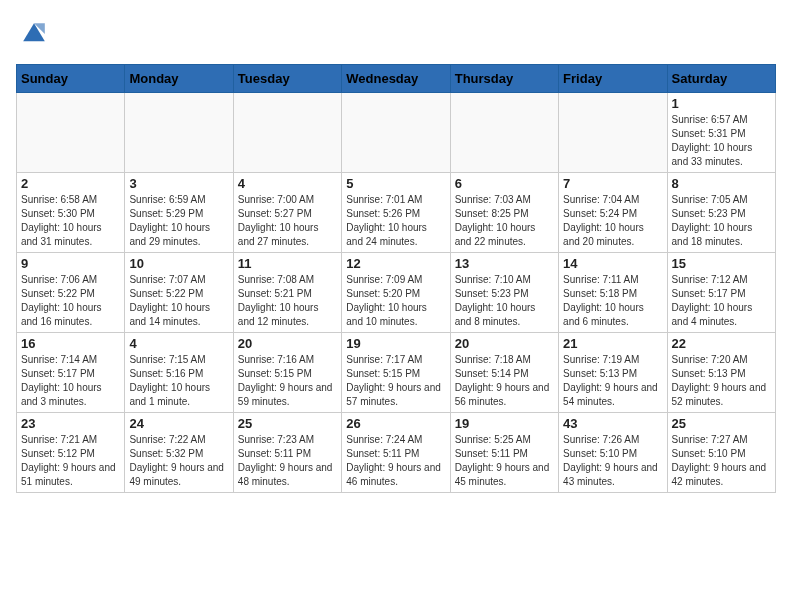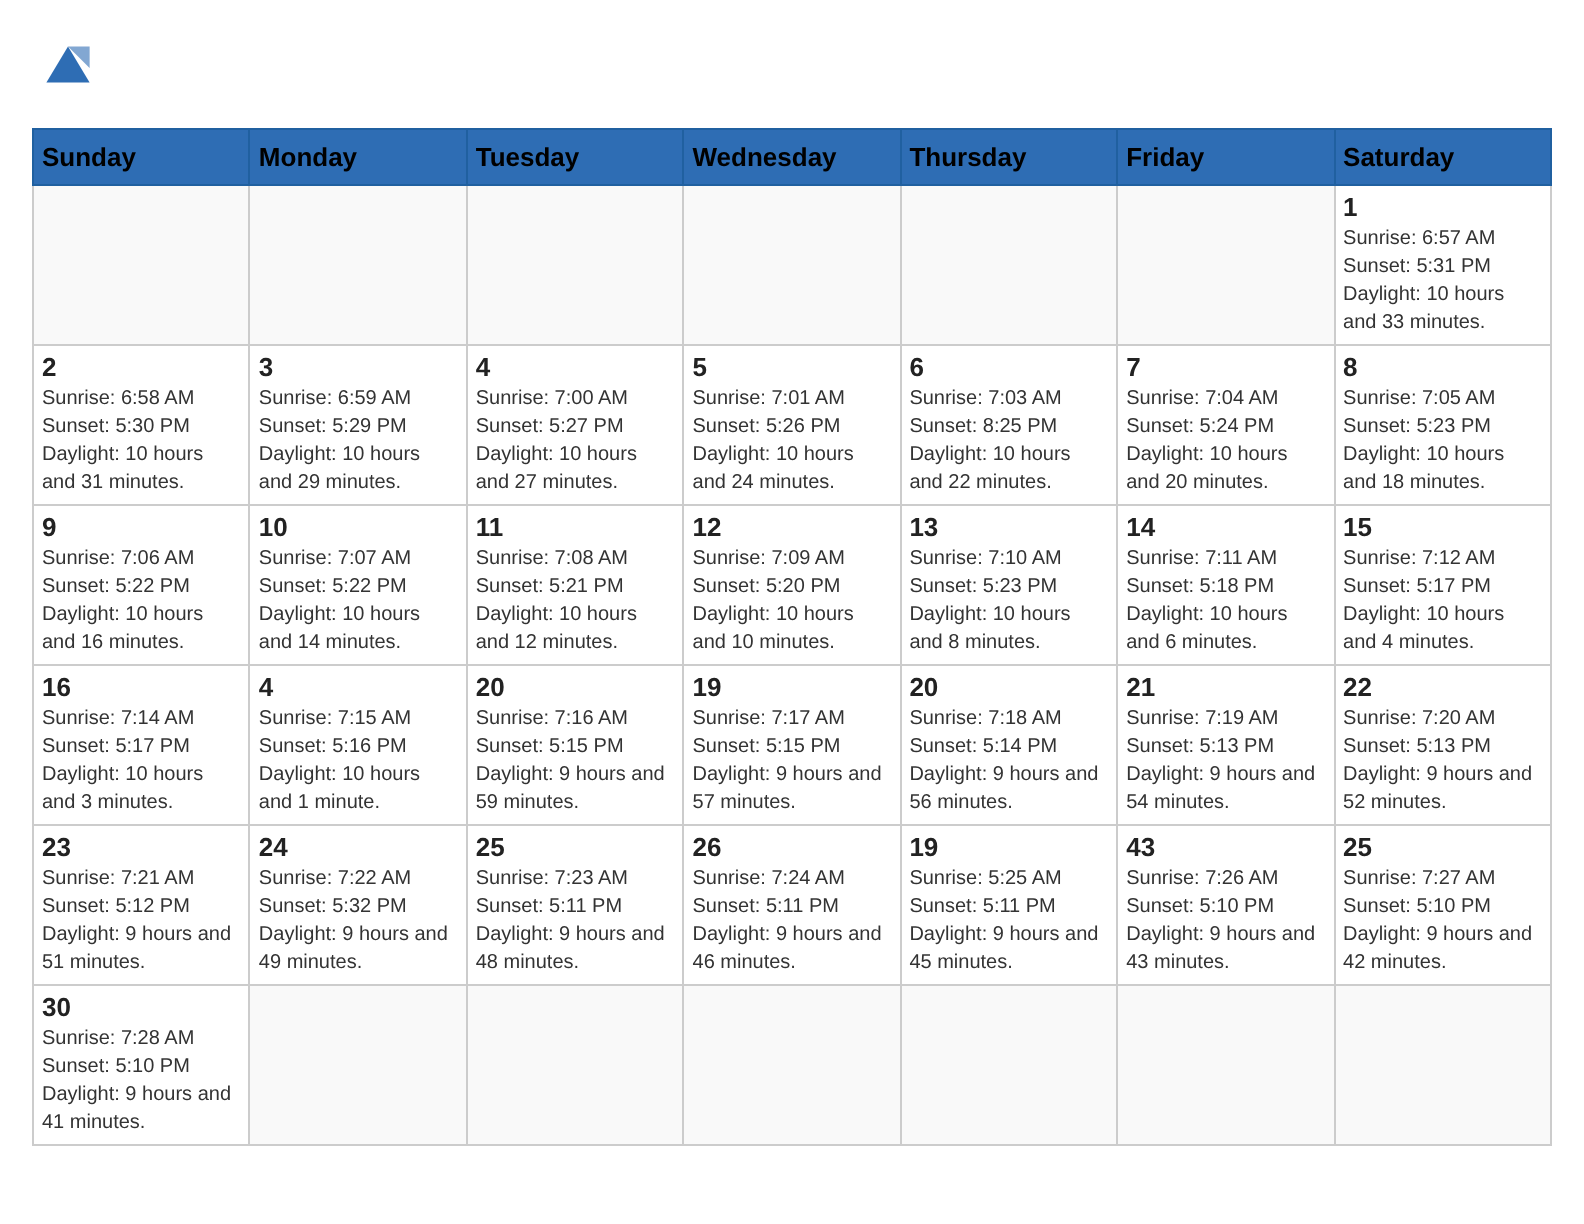--- a/index.html
+++ b/index.html
@@ -301,28 +301,14 @@
 Sunset: 5:10 PM
 Daylight: 9 hours and 43 minutes.</div>
         </td>
         <td>
           <span class="day-number">25</span>
           <div class="day-info">Sunrise: 7:27 AM
 Sunset: 5:10 PM
 Daylight: 9 hours and 42 minutes.</div>
         </td>
       </tr>
-      <tr class="last-row">
-        <td>
-          <span class="day-number">30</span>
-          <div class="day-info">Sunrise: 7:28 AM
-Sunset: 5:10 PM
-Daylight: 9 hours and 41 minutes.</div>
-        </td>
-        <td class="empty"></td>
-        <td class="empty"></td>
-        <td class="empty"></td>
-        <td class="empty"></td>
-        <td class="empty"></td>
-        <td class="empty"></td>
-      </tr>
     </tbody>
 </table>
 
 </body></html>

